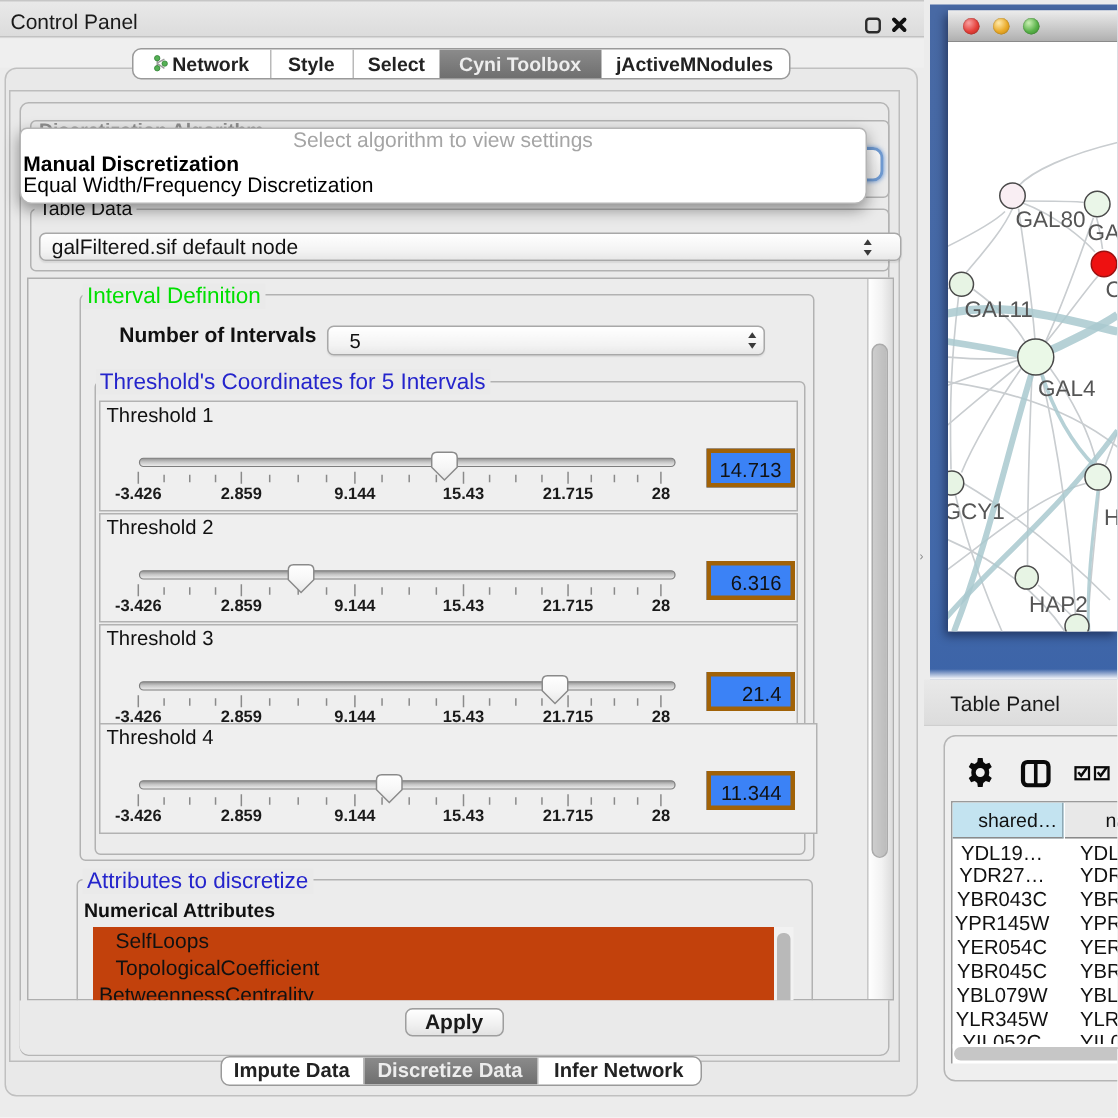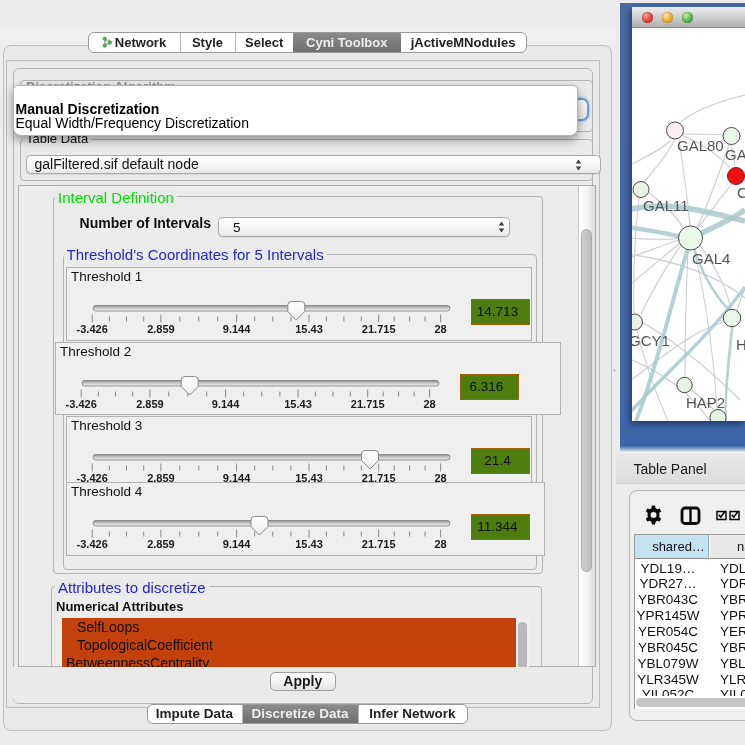--- a/index.html
+++ b/index.html
@@ -20,38 +20,45 @@
     font-size:13.5px; color:#111; }
   .combo .cv { position:absolute; left:13px; top:2px; }
   .stepper { position:absolute; width:9px; height:14px; }
   .stepper svg { display:block; }
   .scrollpane { left:18px; top:185px; width:578px; height:482px; border:1px solid #aeaeae; background:#ececec; overflow:hidden; }
   .vsbtrack { position:absolute; right:0; top:0; width:17.5px; height:100%;
     background:linear-gradient(90deg,#ffffff,#f2f2f2 55%,#dcdcdc); border-left:1px solid #c8c8c8; }
   .vsbthumb { position:absolute; background:linear-gradient(90deg,#cdcdcd,#bcbcbc); border:1px solid #ababab; border-radius:6px; }
   .tpanel { position:absolute; border:1px solid #b2b2b2; background:#efefef; }
   .tlab { position:absolute; left:4px; top:1px; font-weight:normal; font-size:13.5px; color:#111; }
-  .vbox { position:absolute; width:59px; height:26px; background:#4d7c0f; border:1px solid #a16207;
-    font-size:13.5px; color:#111; text-align:center; padding:4px 6px 0 0; }
+  .vbox { position:absolute; width:59px; height:26px; background:#3b82f6; border:3px solid #a16207;
+    font-size:13.5px; color:#111; text-align:right; padding:4px 6px 0 0; }
   .seg { position:absolute; display:flex; height:21px; background:#ffffff;
     border:1px solid #9a9a9a; border-radius:6px; overflow:hidden; font-size:13px; }
   .seg .sg { display:flex; align-items:center; justify-content:center; color:#222; height:100%; }
   .seg .sel { background:linear-gradient(#8b8b8b,#6f6f6f); color:#ededed; }
   .seg .dv { width:1px; height:100%; background:#b9b9b9; }
   .popup { left:13px; top:85px; width:564.5px; height:50.5px; background:#ffffff;
     border:1px solid #b5b5b5; border-radius:5px 5px 8px 8px; box-shadow:0 4px 10px rgba(0,0,0,0.4); z-index:40; }
   .listbox { position:absolute; background:#c2410c; }
   .mac-tl { position:absolute; width:11px; height:11px; border-radius:50%; }
   .netlbl { font-size:15px; fill:#555555; }
   .trow { position:absolute; width:112px; font-size:13.5px; color:#111; text-align:center; }
 </style>
 </head>
 <body>
 <div id="root">
 
+  <div class="abs titlebar">
+    <div class="t">Control Panel</div>
+    <svg class="abs" style="left:576px;top:10px" width="30" height="12" viewBox="0 0 30 12">
+      <rect x="1.5" y="1.5" width="9" height="9" rx="2" fill="none" stroke="#2c2c2c" stroke-width="1.6"></rect>
+      <path d="M20 2 L27 9 M27 2 L20 9" stroke="#111" stroke-width="2.6" stroke-linecap="round"></path>
+    </svg>
+  </div>
   <div class="abs" style="left:0;top:26px;width:616px;height:19px;background:#efefef"></div>
   <div class="abs dock"></div>
   <div class="abs outerp"></div>
   <div class="abs innerp"></div>
 
   <div class="abs grpbox" style="left:20px;top:80px;width:573px;height:52px"></div>
   <div class="grplab" style="left:23px;top:78.5px;font-weight:bold;color:#8f8f8f;background:none">Discretization Algorithm</div>
 
   <div class="abs" style="left:560px;top:98px;width:29px;height:23px;border:2.5px solid #6f9ad1;border-radius:7px;box-shadow:0 0 3px rgba(90,140,210,0.8);background:linear-gradient(#fafafa,#e8e8e8)"></div>
 
@@ -66,20 +73,21 @@
         </svg>
     </div>
   </div>
 
   <div class="abs scrollpane">
     <div class="vsbtrack"></div>
     <div class="vsbthumb" style="right:3px;top:43px;width:11.5px;height:343px"></div>
   </div>
 
   <div class="abs popup">
+    <div style="position:absolute;left:0;top:-1px;width:100%;text-align:center;font-size:14px;color:#a5a5a5">Select algorithm to view settings</div>
     <div style="position:absolute;left:1.5px;top:14.5px;font-size:14px;font-weight:bold;color:#000">Manual Discretization</div>
     <div style="position:absolute;left:1.5px;top:29px;font-size:14px;color:#000">Equal Width/Frequency Discretization</div>
   </div>
 
   <div class="abs grpbox" style="left:53px;top:196px;width:490px;height:378px"></div>
   <div class="grplab" style="left:55px;top:189px;color:#00e000;font-size:15px">Interval Definition</div>
   <div class="abs" style="left:41px;top:214.5px;width:170px;font-size:14px;font-weight:bold;color:#111;text-align:right;white-space:nowrap">Number of Intervals</div>
   <div class="combo" style="left:218px;top:216.5px;width:292px;height:20.5px">
     <div class="cv" style="left:14px;top:2px">5</div>
     <div class="stepper" style="left:279px;top:3.5px">
@@ -133,21 +141,21 @@
       <text x="25.2" y="64.5" text-anchor="middle" font-size="11" font-weight="bold" fill="#1a1a1a" font-family="Liberation Sans">-3.426</text>
         <text x="93.9" y="64.5" text-anchor="middle" font-size="11" font-weight="bold" fill="#1a1a1a" font-family="Liberation Sans">2.859</text>
         <text x="169.6" y="64.5" text-anchor="middle" font-size="11" font-weight="bold" fill="#1a1a1a" font-family="Liberation Sans">9.144</text>
         <text x="242.0" y="64.5" text-anchor="middle" font-size="11" font-weight="bold" fill="#1a1a1a" font-family="Liberation Sans">15.43</text>
         <text x="311.7" y="64.5" text-anchor="middle" font-size="11" font-weight="bold" fill="#1a1a1a" font-family="Liberation Sans">21.715</text>
         <text x="373.6" y="64.5" text-anchor="middle" font-size="11" font-weight="bold" fill="#1a1a1a" font-family="Liberation Sans">28</text>
       <path d="M 220.8 37 Q 220.8 33.5 224.3 33.5 L 234.3 33.5 Q 237.8 33.5 237.8 37 L 237.8 43.5 L 229.3 52 L 220.8 43.5 Z" fill="url(#thg)" stroke="#8a8a8a" stroke-width="1"></path>
     </svg>
     <div class="vbox" style="left:404px;top:31px">14.713</div>
   </div>
-  <div class="tpanel" style="left:55px;top:341.7px;width:506px;height:73.5px">
+  <div class="tpanel" style="left:66px;top:341.7px;width:466px;height:73.5px">
     <div class="tlab">Threshold 2</div>
     <svg width="466" height="73" viewBox="0 0 466 73" style="position:absolute;left:0;top:0">
       <defs>
           <linearGradient id="tg2" x1="0" y1="0" x2="0" y2="1">
         <stop offset="0" stop-color="#8f8f8f"></stop>
             <stop offset="0.45" stop-color="#c6c6c6"></stop>
             <stop offset="1" stop-color="#efefef"></stop>
       </linearGradient>
       <linearGradient id="thg" x1="0" y1="0" x2="0" y2="1">
         <stop offset="0" stop-color="#ffffff"></stop>

